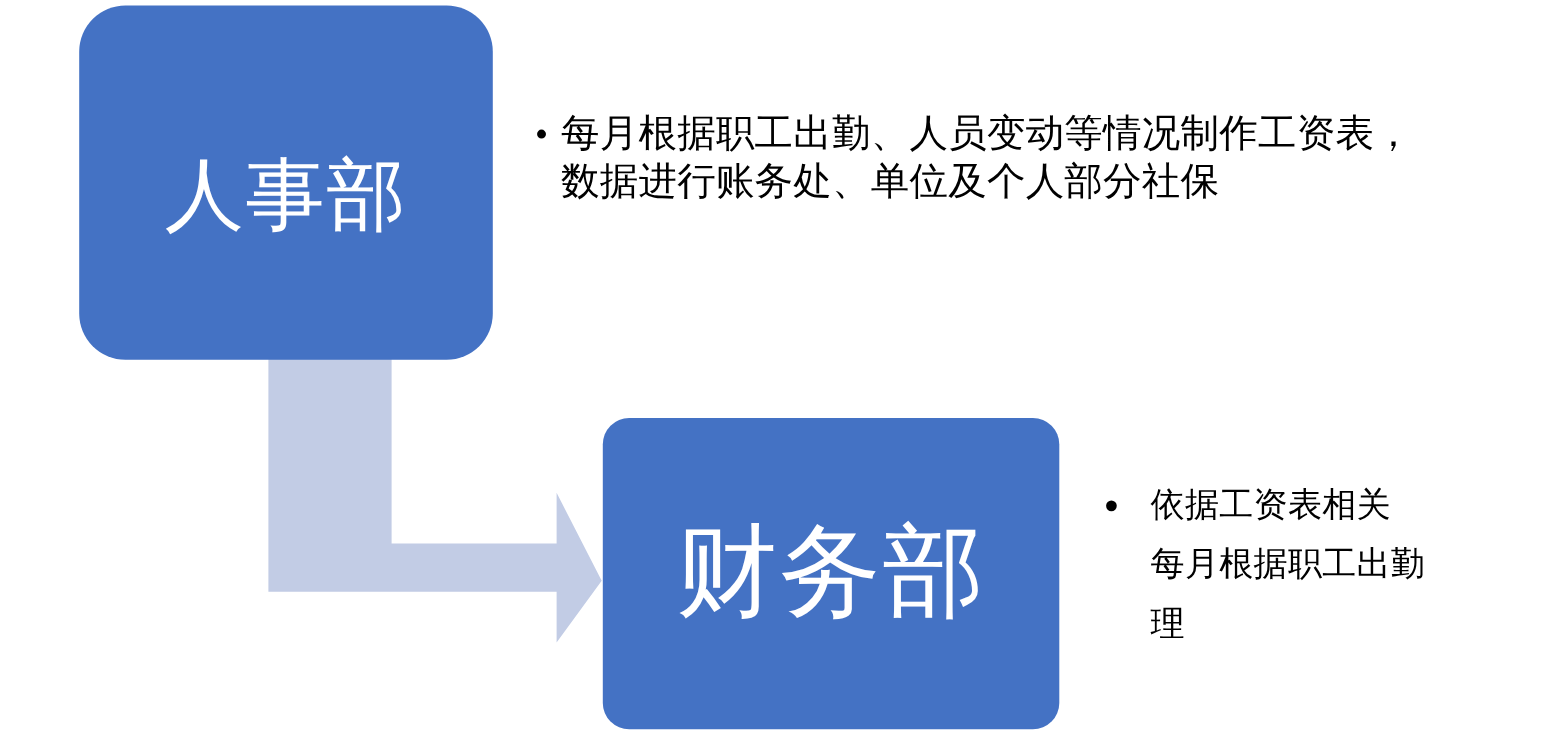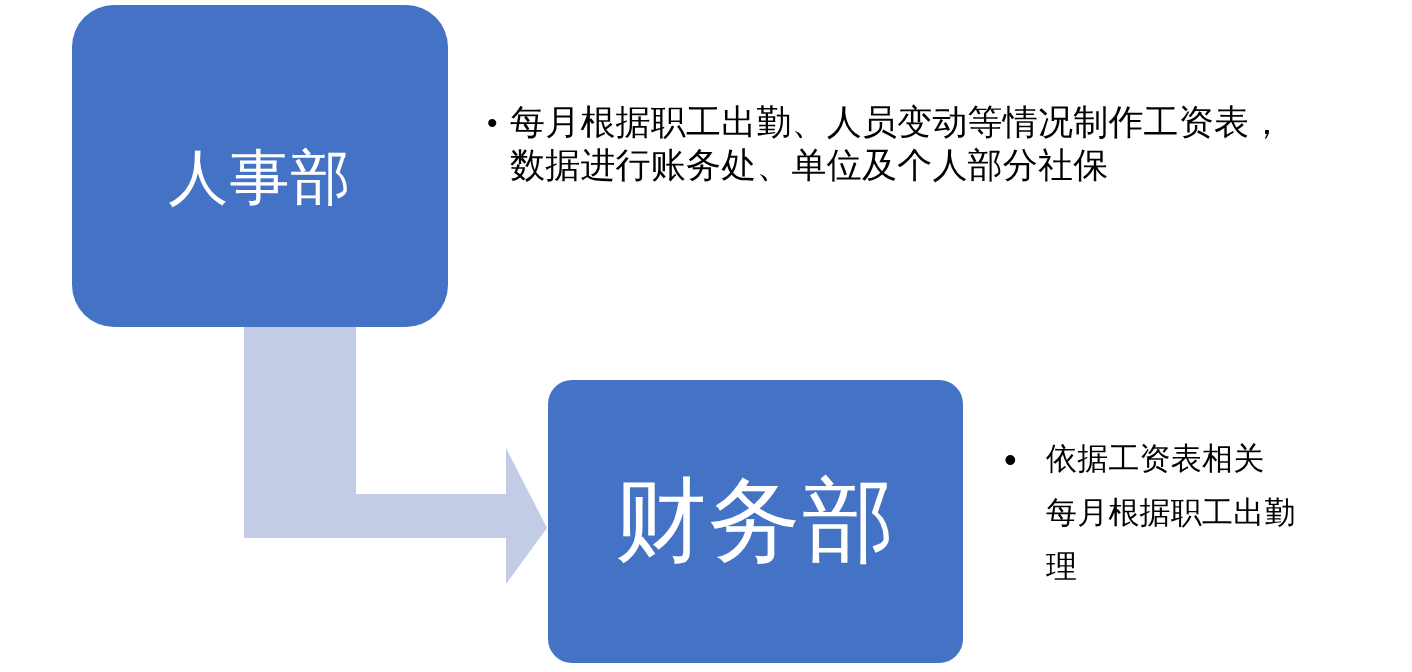--- a/index.html
+++ b/index.html
@@ -37,21 +37,21 @@
     user-select: none;
   }
 
   #node-hr {
     left: 72px;
     top: 5px;
     width: 376px;
     height: 322px;
   }
   #node-hr .node-label {
-    font-size: 60px;
+    font-size: 72px;
     transform: translateY(-2px);
     margin-top: 28px;
   }
 
   #node-finance {
     left: 548px;
     top: 380px;
     width: 415px;
     height: 283px;
     border-radius: 24px;

